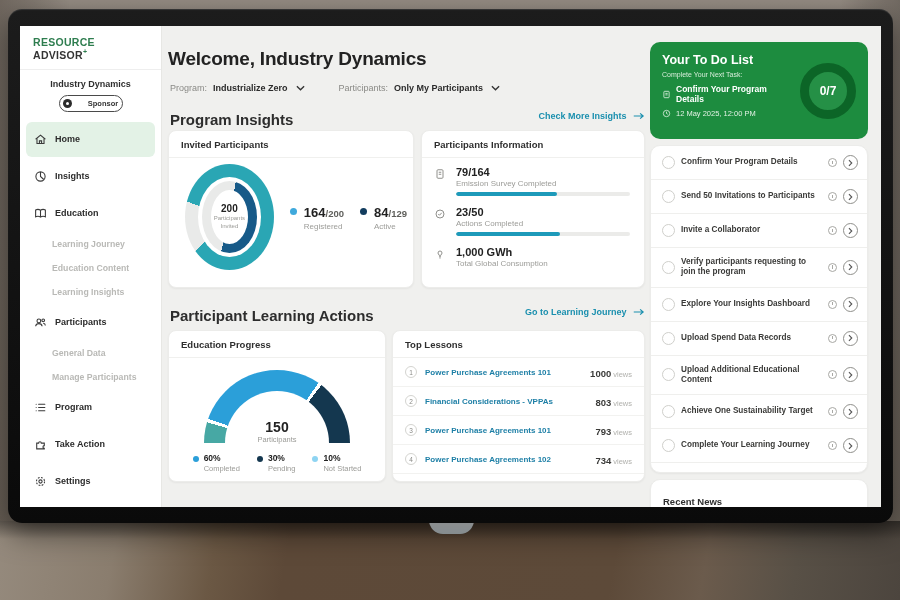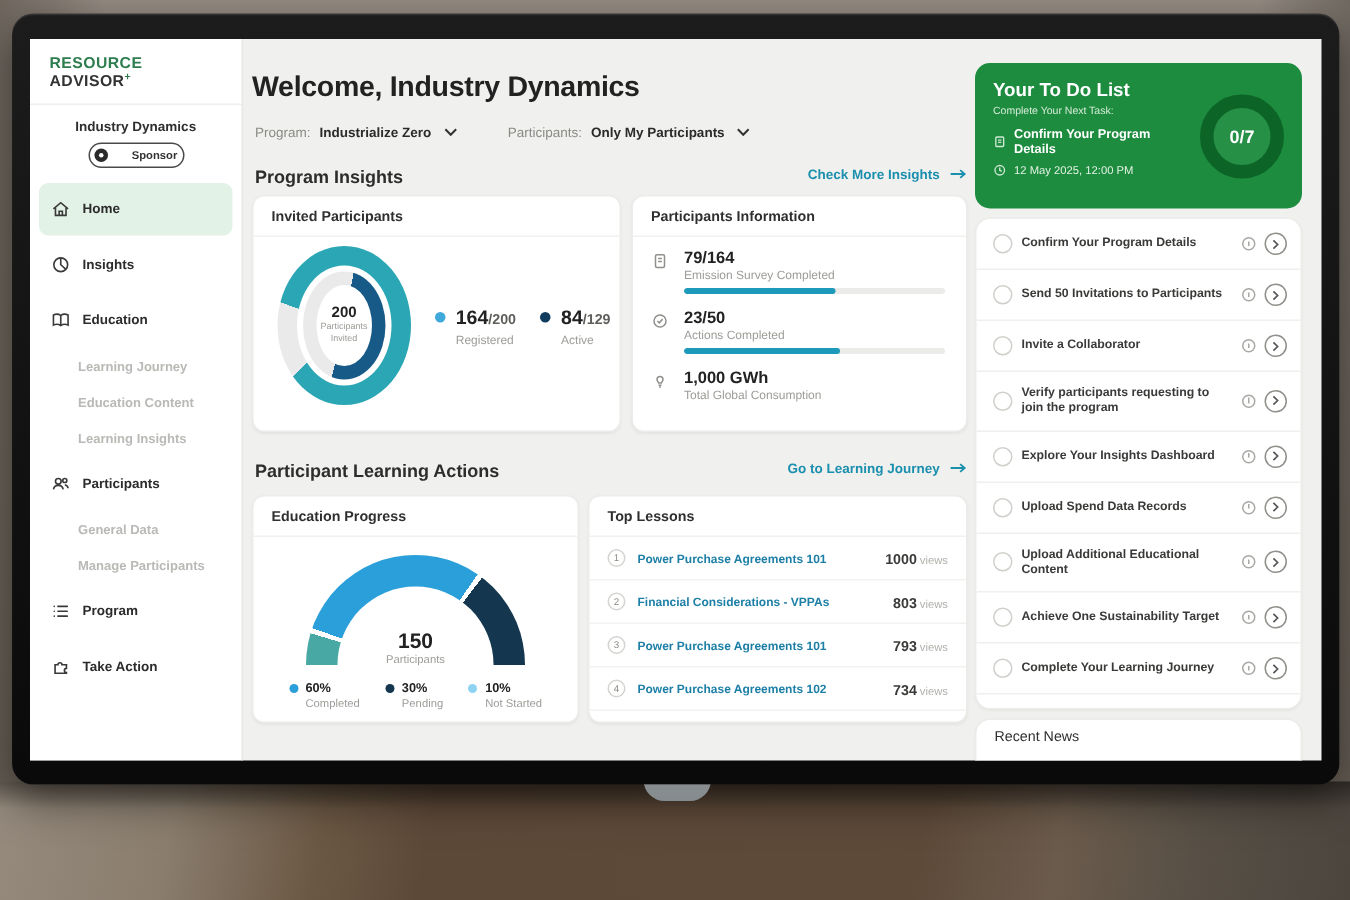--- a/index.html
+++ b/index.html
@@ -48,21 +48,21 @@
   .nav-item .nicon svg { width:13px; height:13px; }
 
   
   .welcome { position:absolute; left:148px; top:22px; font-size:19px; font-weight:700; color:#222; letter-spacing:-.2px; }
   .filters { position:absolute; left:150px; top:57px; display:flex; gap:34px; align-items:center; }
   .filter { display:flex; align-items:center; gap:6px; font-size:9px; }
   .filter .flabel { color:#8a8a86; font-weight:400; }
   .filter .fvalue { color:#2b2b2b; font-weight:700; }
   .filter svg { margin-left:2px; }
 
-  .sec-head { position:absolute; font-size:12px; font-weight:700; color:#2d2d2d; }
+  .sec-head { position:absolute; font-size:15px; font-weight:700; color:#2d2d2d; }
   .sec-link { position:absolute; width:477px; left:148px; text-align:right; font-size:9px; font-weight:700;
     color:#1a8fae; cursor:pointer; display:block; }
   .sec-link .arr { display:inline-block; vertical-align:-1px; margin-left:4px; }
 
   .card { background:#fff; border:1px solid #ececea; border-radius:8px;
     box-shadow:0 1px 2px rgba(0,0,0,.05); overflow:hidden; position:absolute; }
   .card-h { padding:8px 12px 7px; border-bottom:1px solid #f0f0ee; font-size:9.5px; font-weight:700; color:#2f2f2f; }
 
   
   .card-invited { left:148px; top:104px; width:246px; height:158px; }
@@ -136,21 +136,21 @@
   .cbox { width:13px; height:13px; border:1.5px solid #cfcfcb; border-radius:50%; flex:none; cursor:pointer; }
   .task-label { flex:1; font-size:8.2px; font-weight:700; color:#3a3a38; line-height:1.25; }
   .mini-clock { width:9px; height:9px; border:1.2px solid #a8a8a4; border-radius:50%; position:relative; flex:none; }
   .mini-clock::after { content:''; position:absolute; left:3.2px; top:1.6px; width:1.2px; height:3.2px; background:#a8a8a4; }
   .chev-btn { width:15px; height:15px; border:1.5px solid #8f8f8b; border-radius:50%; flex:none;
     display:flex; align-items:center; justify-content:center; cursor:pointer; }
   .collapse-row { display:flex; align-items:center; justify-content:center; gap:6px; padding:8px 0;
     font-size:8.5px; font-weight:700; color:#1a8fae; cursor:pointer; }
 
   .card-news { left:630px; top:453px; width:218px; height:46px; border-radius:10px; }
-  .news-title { padding:6px 12px; font-size:9.5px; font-weight:400; color:#2f2f2f; }
+  .news-title { padding:16px 12px; font-size:9.5px; font-weight:700; color:#2f2f2f; }
 </style>
 </head>
 <body>
 
 <div class="bg-top"></div>
 <div class="bg-left-band"></div>
 <div class="bg-right-band"></div>
 <div class="desk"></div>
 <div class="desk-shadow"></div>
 <div class="stand-notch"></div>
@@ -232,20 +232,29 @@
             </span>
           <span>Program</span>
         </div>
         <div class="nav-item">
           <span class="nicon">
               <svg viewBox="0 0 24 24" fill="none" stroke="currentColor" stroke-width="2">
                 <path d="M5 9.5h3.5a2.5 2.5 0 1 1 5 0H19V14a2.5 2.5 0 1 0 0 5v1H5z"></path>
               </svg>
             </span>
           <span>Take Action</span>
+        </div>
+        <div class="nav-item">
+          <span class="nicon">
+              <svg viewBox="0 0 24 24" fill="none" stroke="currentColor" stroke-width="2">
+                <circle cx="12" cy="12" r="3"></circle>
+                <circle cx="12" cy="12" r="7.5" stroke-dasharray="3.3 2.6"></circle>
+              </svg>
+            </span>
+          <span>Settings</span>
         </div>
       </div>
     </div>
 
     <div class="welcome">Welcome, Industry Dynamics</div>
     <div class="filters">
       <div class="filter">
         <span class="flabel">Program:</span>
         <span class="fvalue">Industrialize Zero</span>
         <svg width="9" height="6" viewBox="0 0 10 6">

